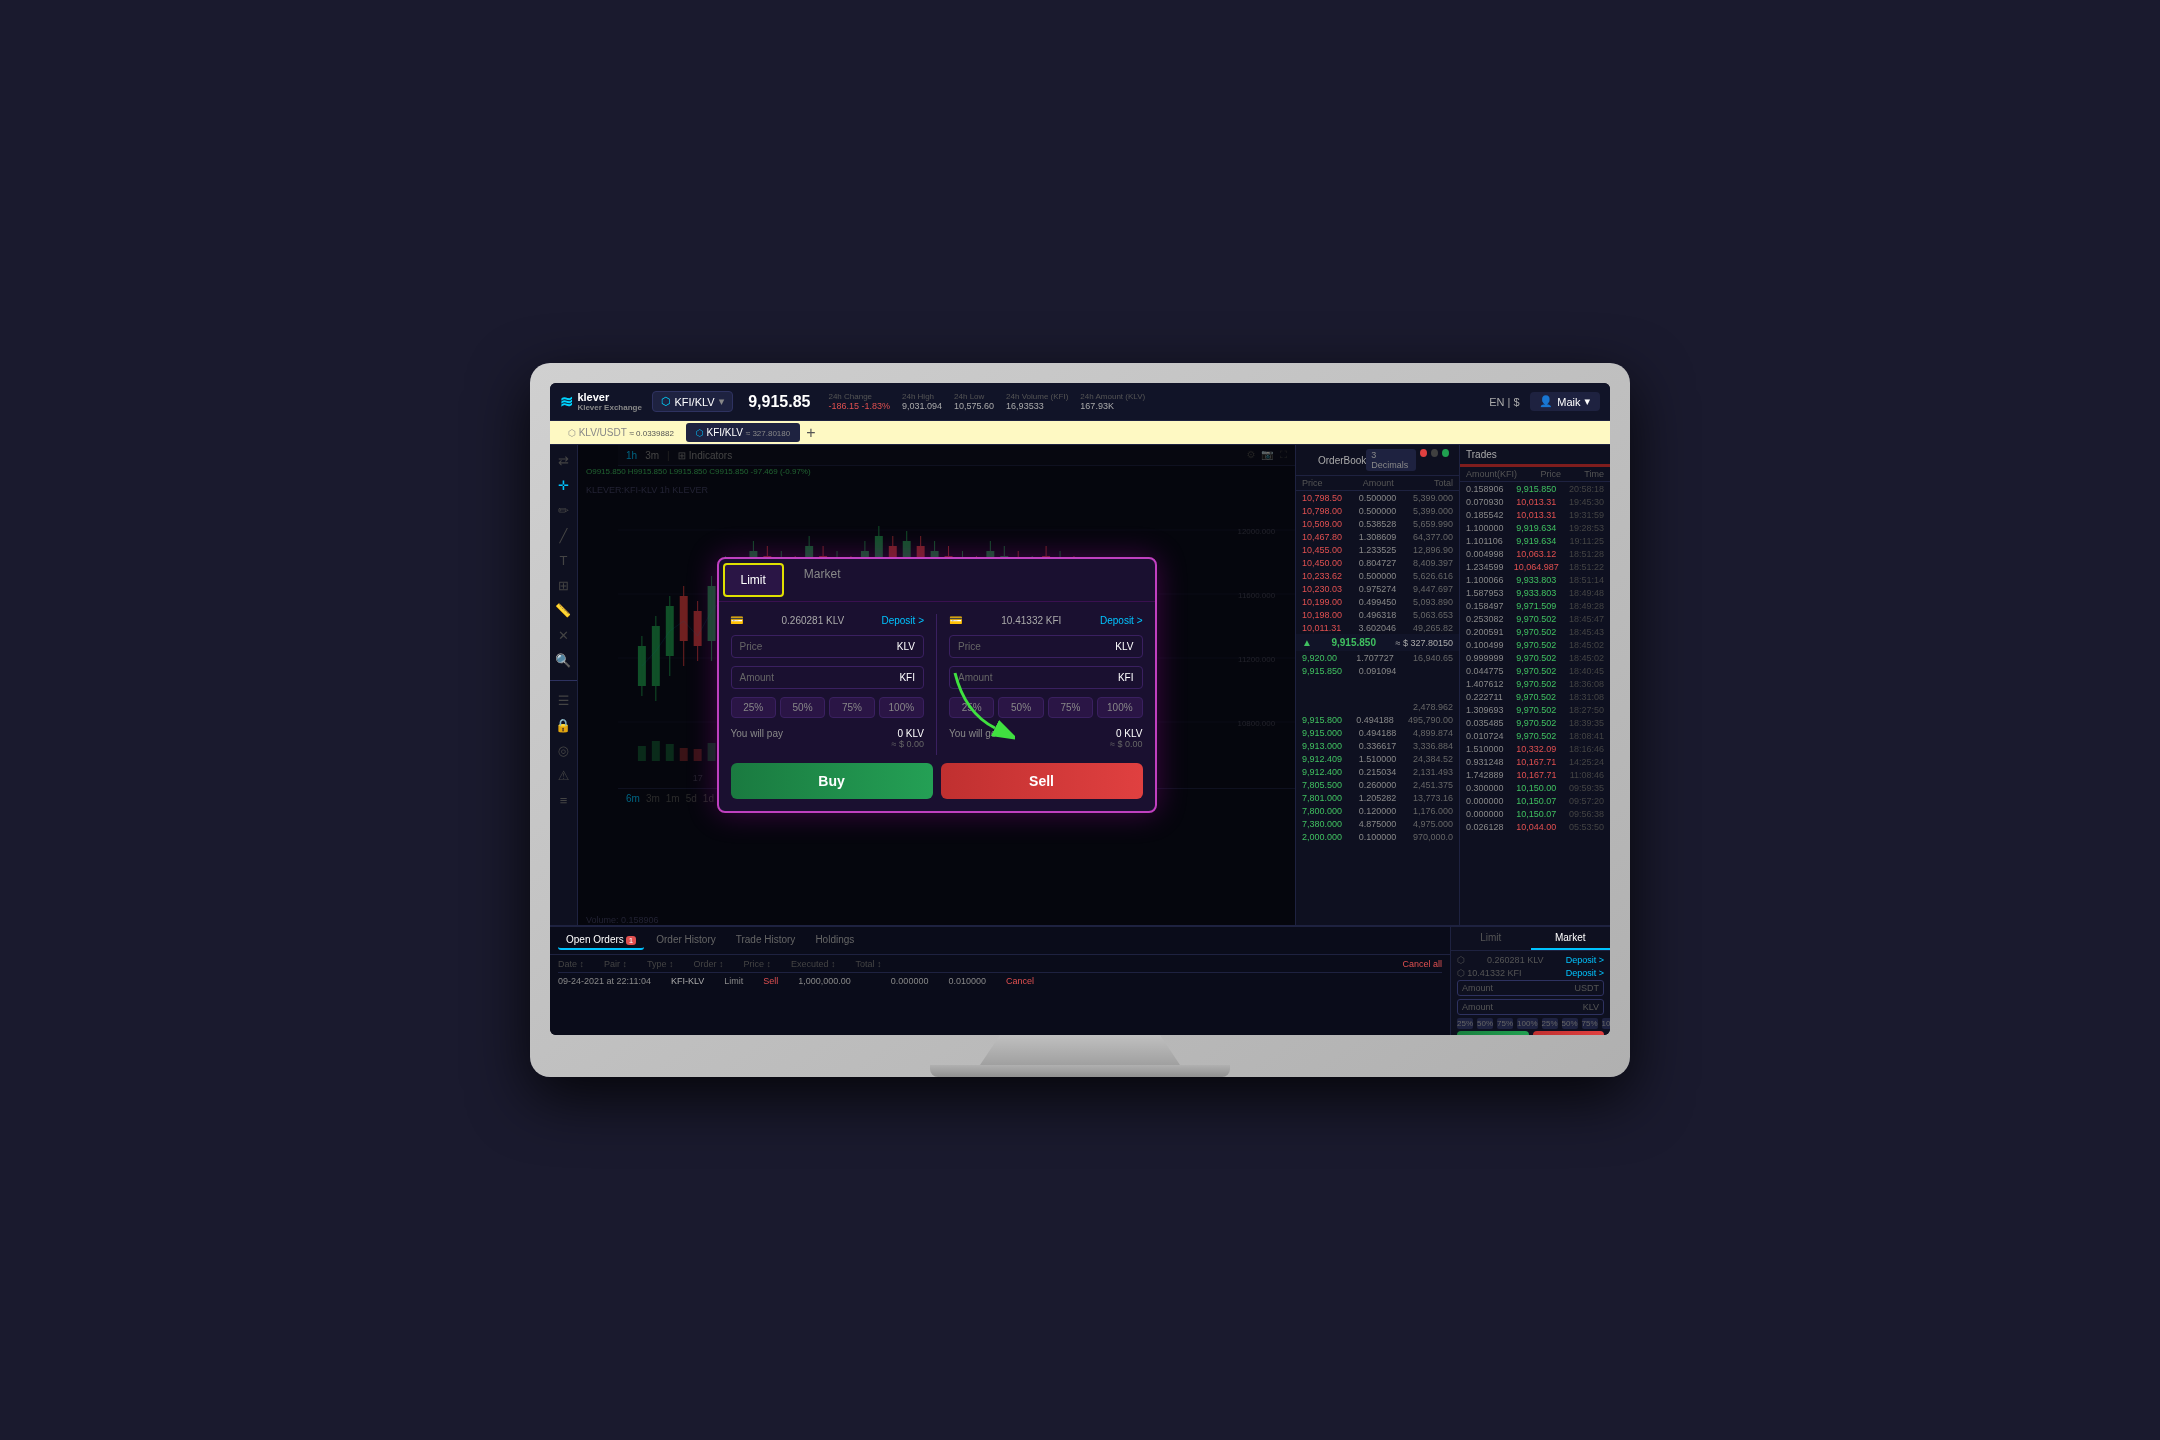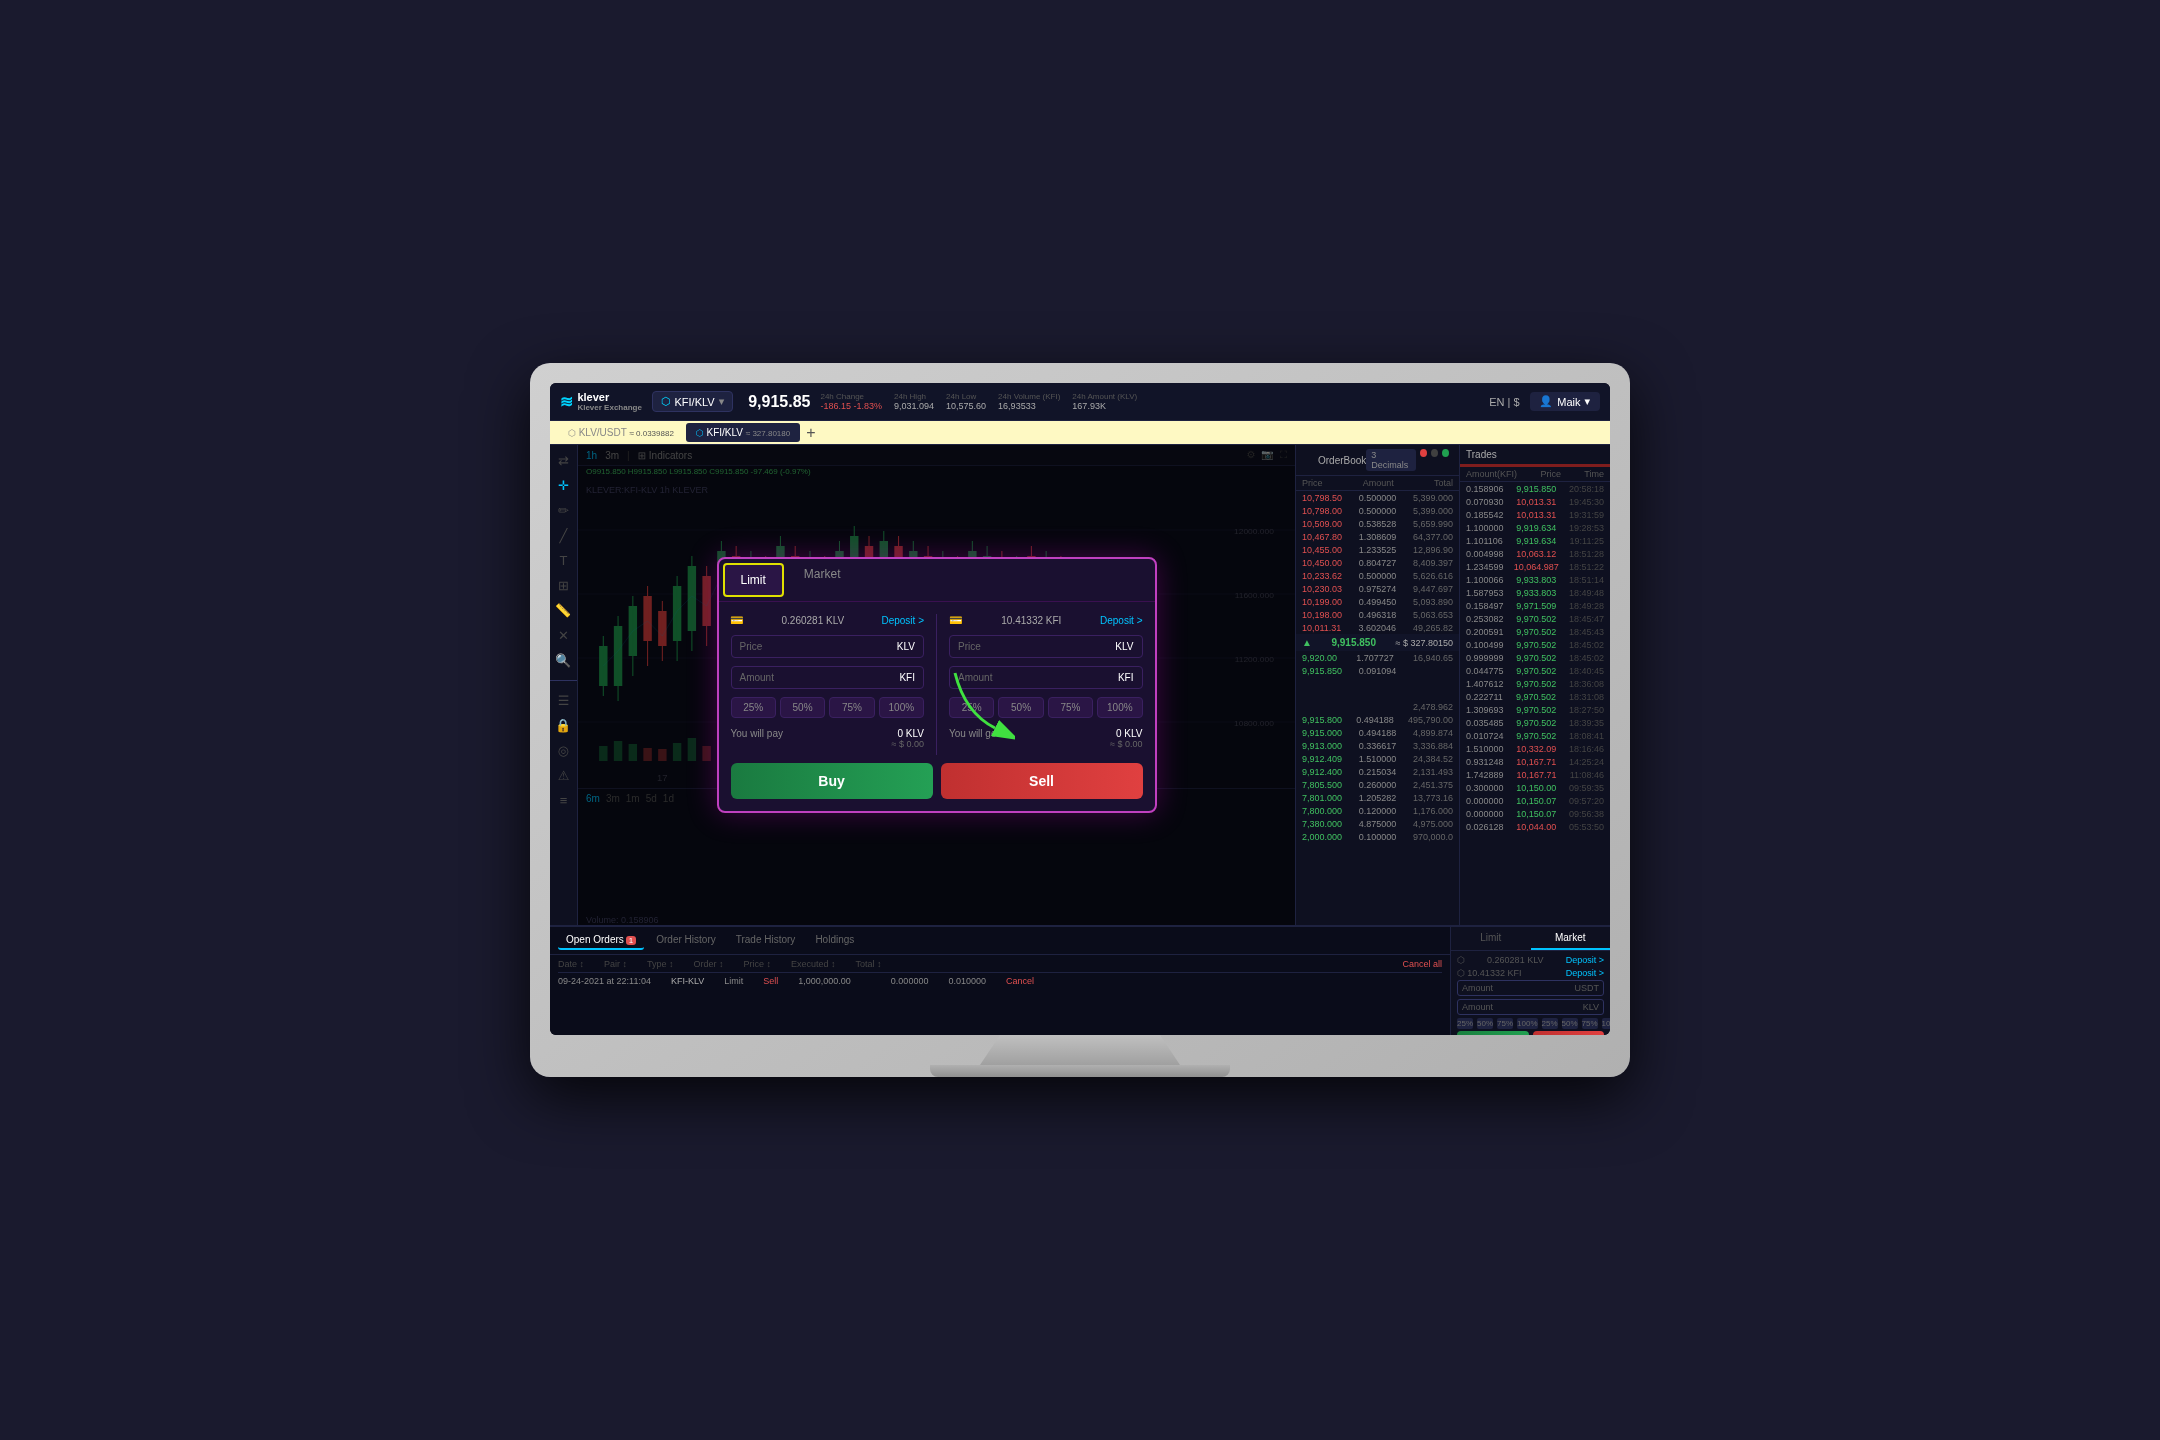--- a/index.html
+++ b/index.html
@@ -86,20 +86,21 @@
     }
     .price-big {
       color: #fff;
       font-size: 16px;
       font-weight: bold;
       margin-left: 5px;
     }
     .price-stats {
       display: flex;
       gap: 12px;
+      margin-left: 8px;
       font-size: 9px;
       color: #666;
     }
     .price-stat .val { color: #aaa; }
     .header-right {
       margin-left: auto;
       display: flex;
       align-items: center;
       gap: 10px;
       font-size: 11px;
@@ -159,20 +160,21 @@
       cursor: pointer;
     }
     .sidebar-icon.active { color: #00c4ff; }
 
     
     .chart-area {
       flex: 1;
       background: #0a0c1a;
       position: relative;
       overflow: hidden;
+      padding-left: 40px;
     }
     .chart-toolbar {
       display: flex;
       align-items: center;
       padding: 4px 8px;
       gap: 8px;
       border-bottom: 1px solid #1e2240;
       font-size: 10px;
       color: #666;
       background: #0e1020;

